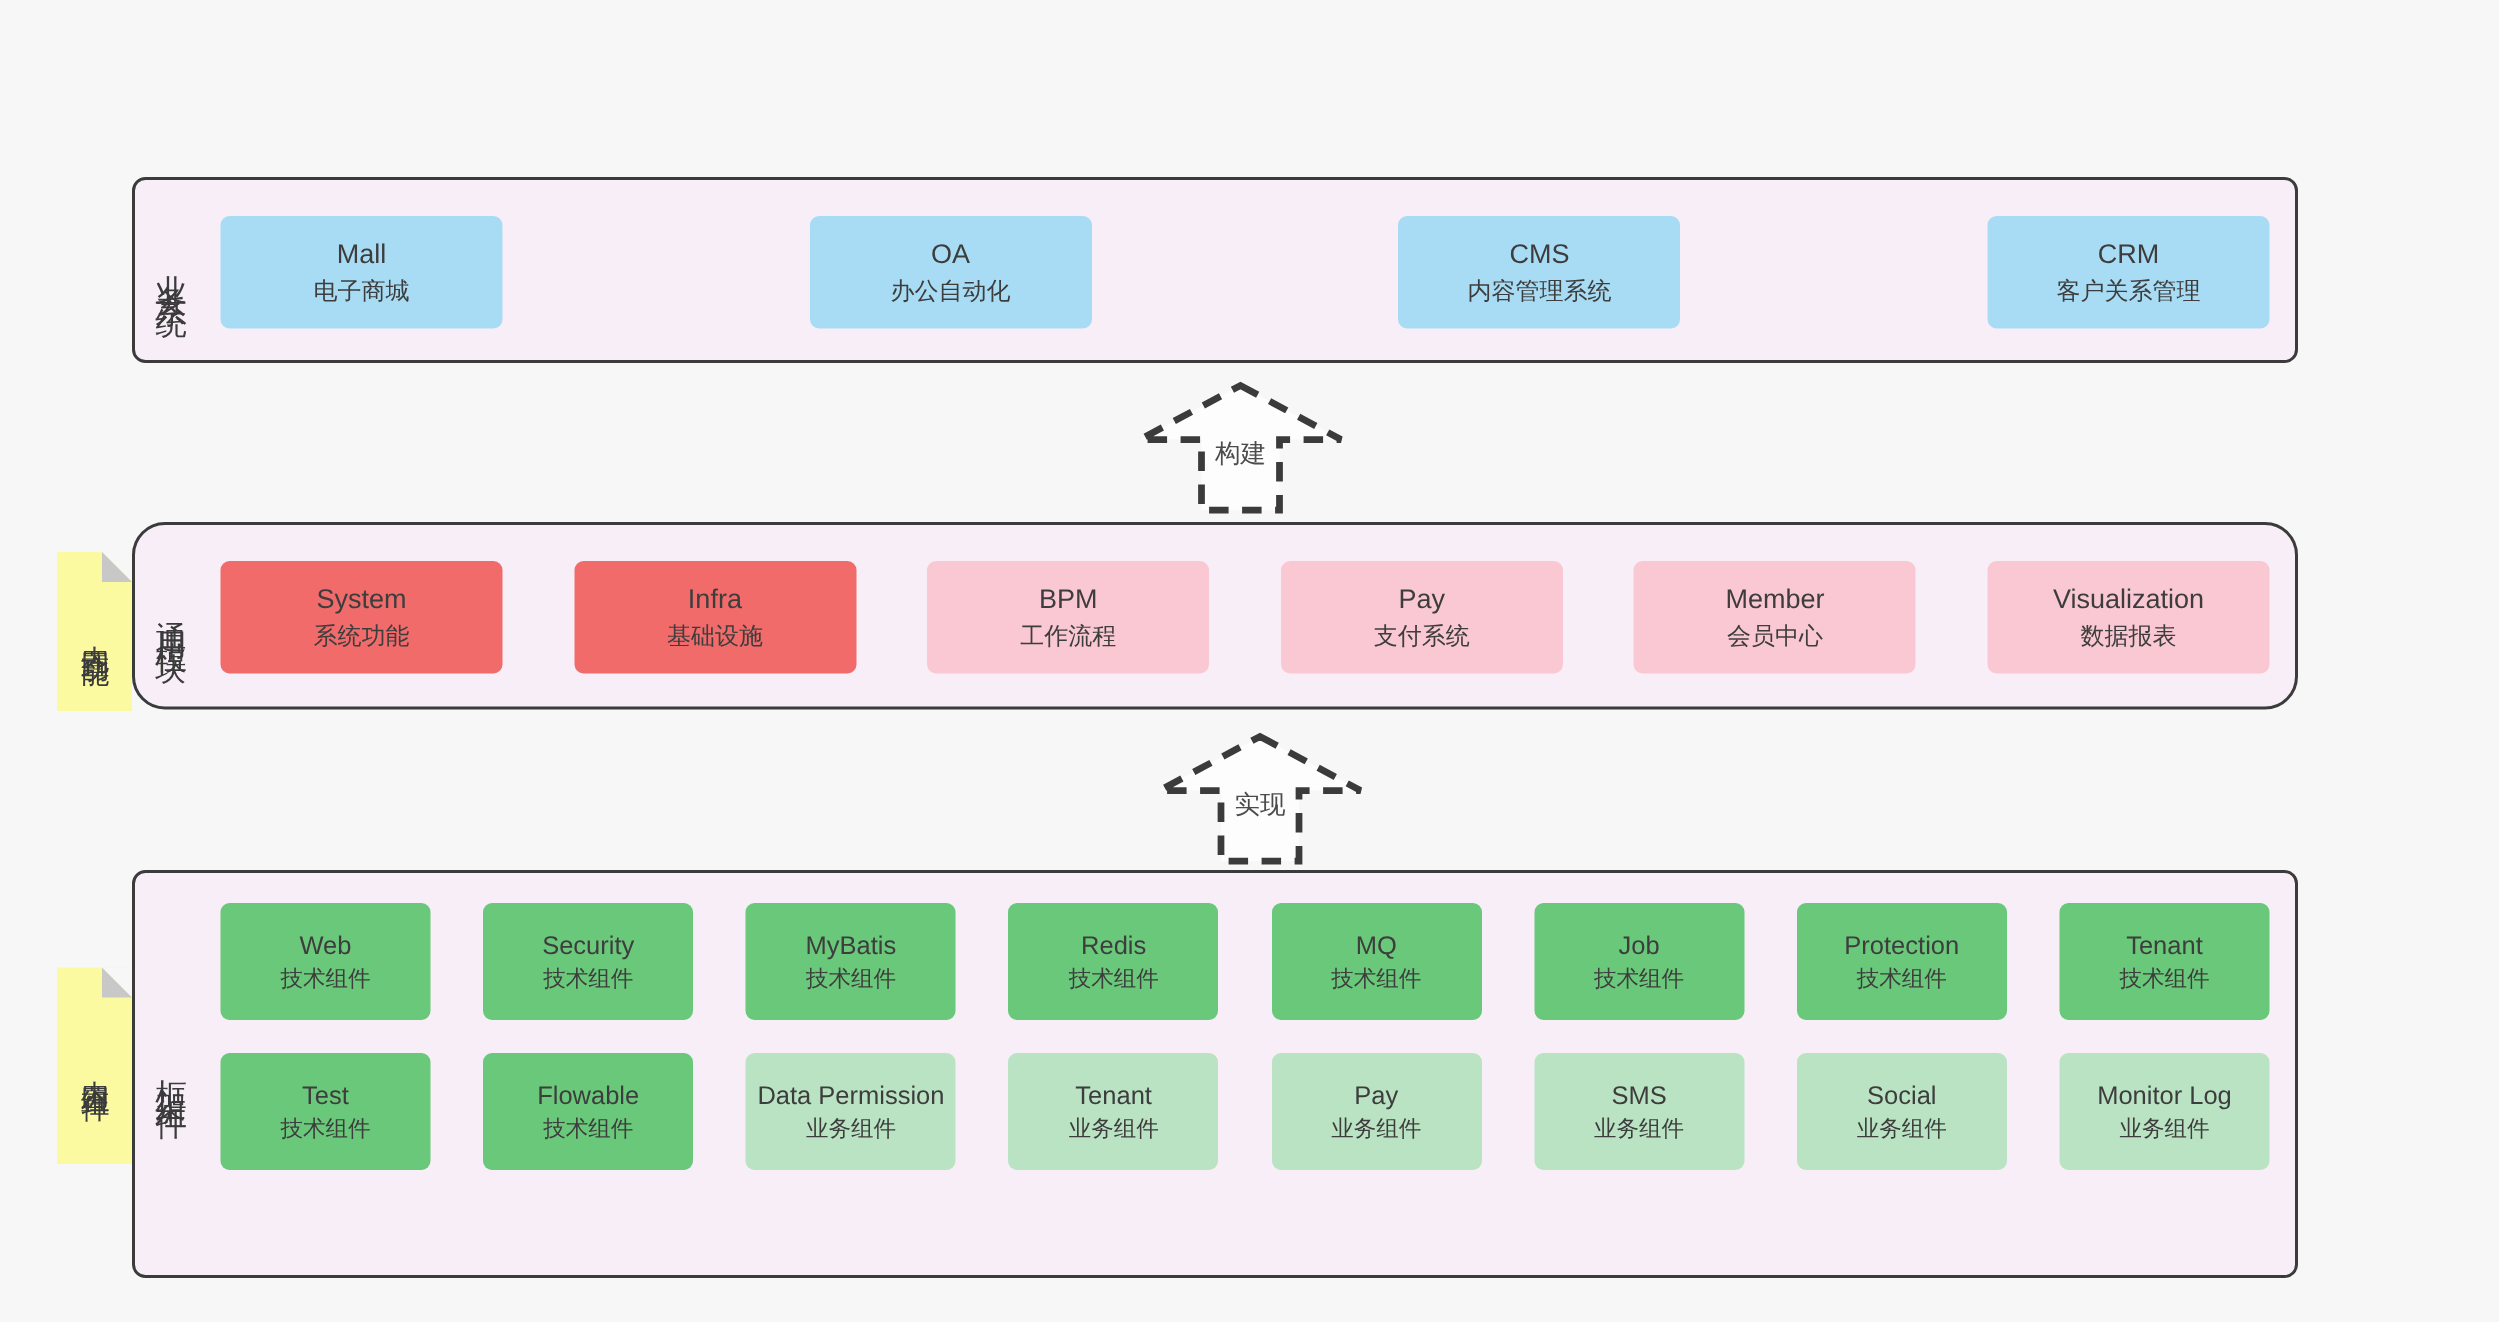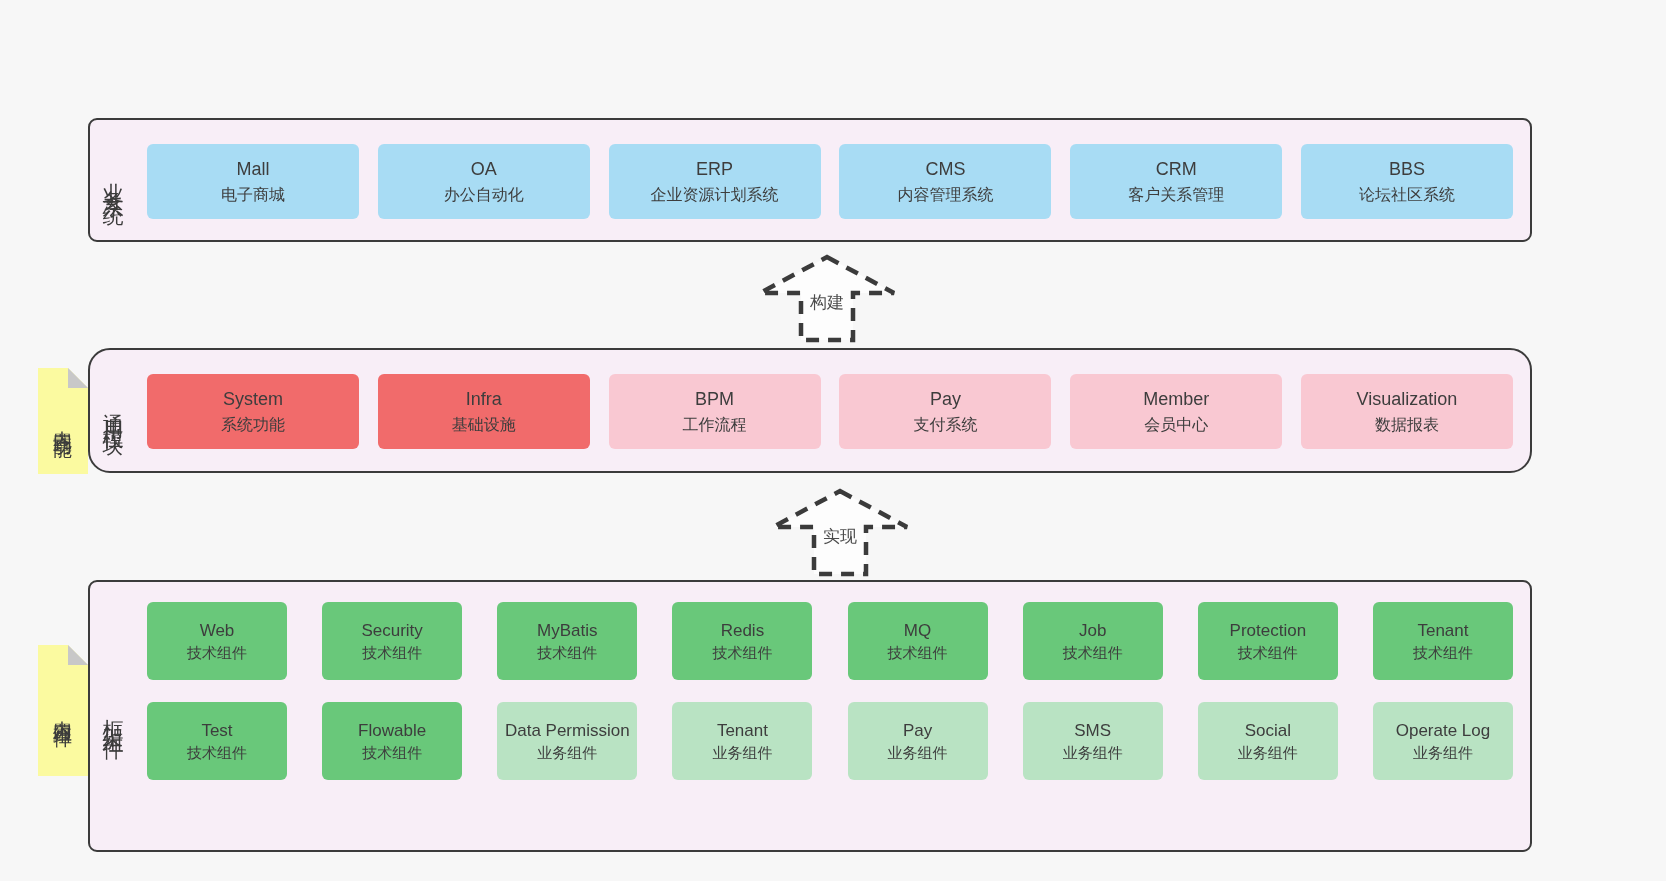--- a/index.html
+++ b/index.html
@@ -43,21 +43,21 @@
   .row-c2{top:120px;gap:13px;}
 
   .box{
     border-radius:6px;
     display:flex;flex-direction:column;align-items:center;justify-content:center;
     text-align:center;line-height:1.25;
     box-sizing:border-box;padding:4px 6px;
   }
   .box .en{font-size:18px;}
   .box .zh{font-size:16px;margin-top:4px;}
-  .box-wide{width:212px;height:75px;text-align:center;}
+  .box-wide{width:188px;height:75px;text-align:center;}
   .box-sm{width:140px;height:78px;}
   .box-sm .en{font-size:17px;}
   .box-sm .zh{font-size:15px;margin-top:3px;}
 
   .c-blue{background:#a8dcf4;}
   .c-red{background:#f16b6b;}
   .c-pink{background:#f9c8d2;}
   .c-green-dark{background:#69c87a;}
   .c-green-light{background:#b9e3c3;}
 
@@ -113,34 +113,26 @@
     <div class="box-row row-wide">
       <div class="box box-wide c-blue">
         <div class="en">Mall</div>
         <div class="zh">电子商城</div>
       </div>
       <div class="box box-wide c-blue">
         <div class="en">OA</div>
         <div class="zh">办公自动化</div>
       </div>
       <div class="box box-wide c-blue">
-        <div class="en">ERP</div>
-        <div class="zh">企业资源计划系统</div>
-      </div>
-      <div class="box box-wide c-blue">
         <div class="en">CMS</div>
         <div class="zh">内容管理系统</div>
       </div>
       <div class="box box-wide c-blue">
         <div class="en">CRM</div>
         <div class="zh">客户关系管理</div>
-      </div>
-      <div class="box box-wide c-blue">
-        <div class="en">BBS</div>
-        <div class="zh">论坛社区系统</div>
       </div>
     </div>
   </div>
 
   <div class="arrow" id="arrow-build">
     <svg width="142" height="92" viewBox="0 0 142 92">
       <polygon points="71,5 138,41 97,41 97,88 45,88 45,41 4,41" fill="#fdfdfd" stroke="#3b3b3b" stroke-width="4.5" stroke-dasharray="13 9" stroke-linejoin="miter"></polygon>
     </svg>
     <span class="arrow-label">构建</span>
   </div>
@@ -243,19 +235,19 @@
       </div>
       <div class="box box-sm c-green-light">
         <div class="en">SMS</div>
         <div class="zh">业务组件</div>
       </div>
       <div class="box box-sm c-green-light">
         <div class="en">Social</div>
         <div class="zh">业务组件</div>
       </div>
       <div class="box box-sm c-green-light">
-        <div class="en">Operate Log</div>
+        <div class="en">Monitor Log</div>
         <div class="zh">业务组件</div>
       </div>
     </div>
   </div>
 
 </div>
 
 </body></html>

